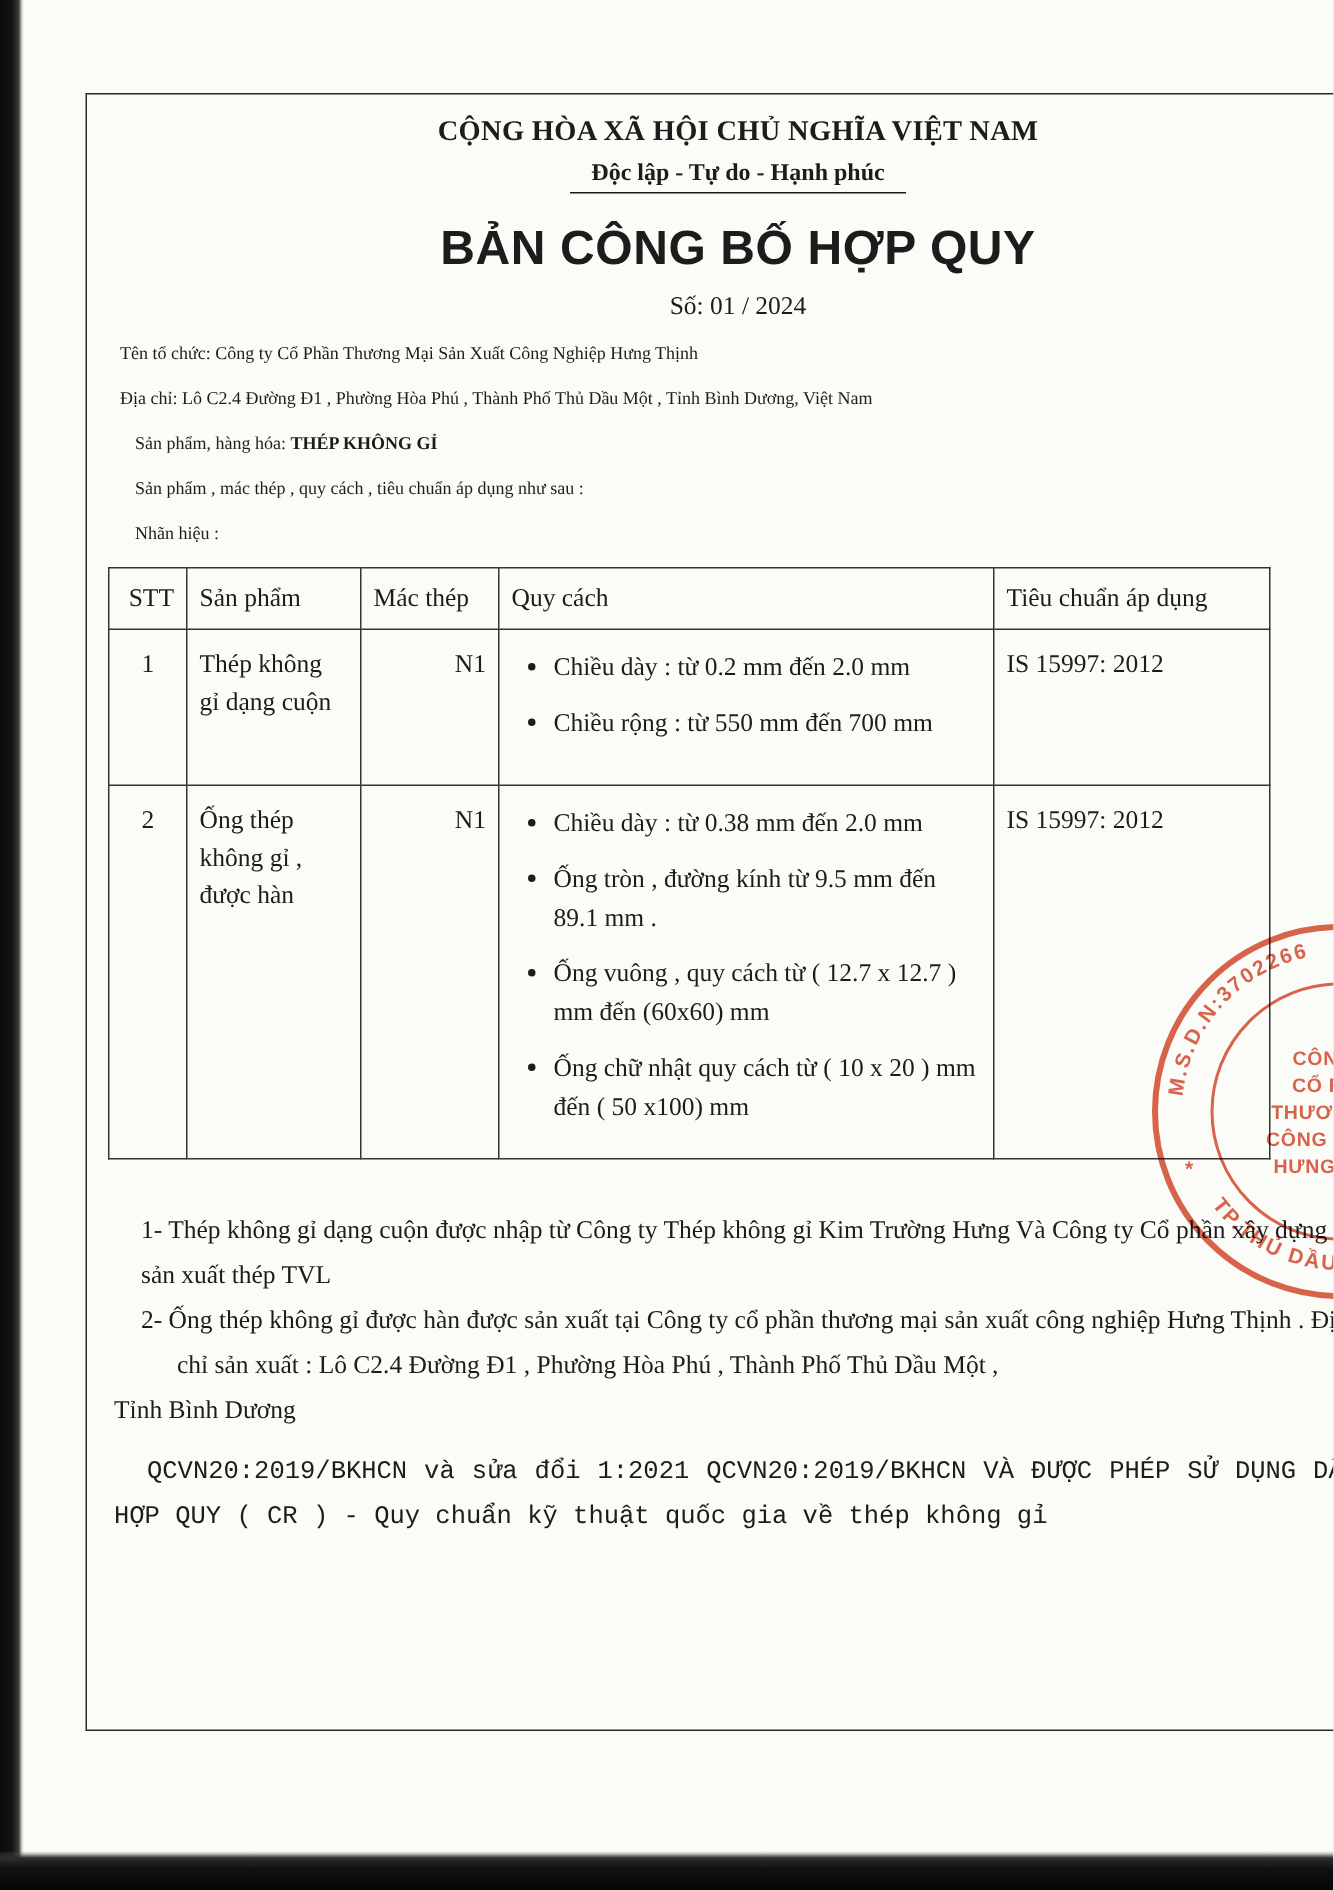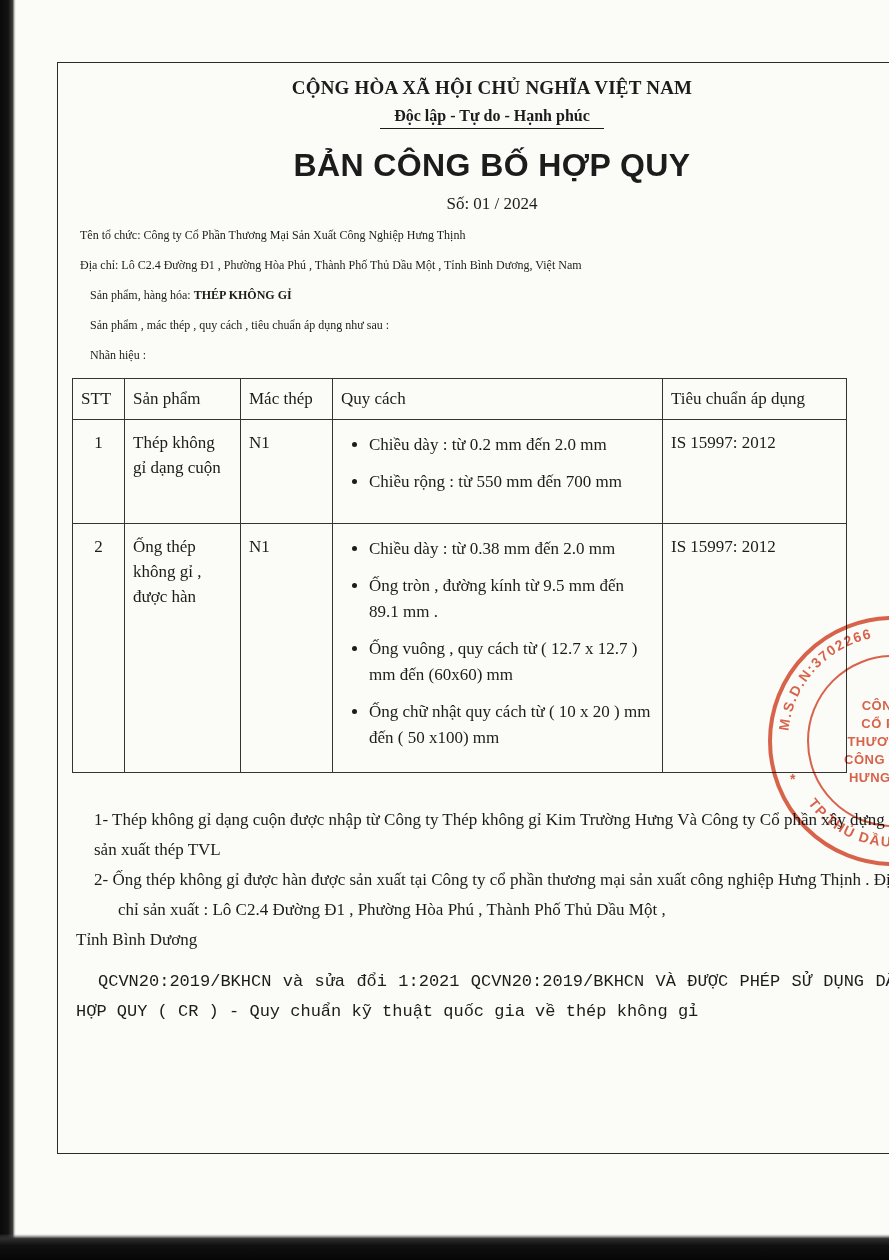--- a/index.html
+++ b/index.html
@@ -34,21 +34,21 @@
   .info { margin-top:6px; padding:0 8px 0 12px; font-size:12px; line-height:30px; }
   .info p.indent { padding-left:10px; }
   .info b { font-weight:bold; }
 
   table.spec {
     margin:8px 0 0 4px; border-collapse:collapse; table-layout:fixed; width:774px;
     font-size:17px;
   }
   table.spec th, table.spec td { border:1.4px solid #343430; }
   table.spec th { font-weight:normal; text-align:left; padding:10px 8px; }
-  table.spec th.center, table.spec td.center { text-align:left; }
+  table.spec th.center, table.spec td.center { text-align:right; }
   table.spec td { vertical-align:top; padding:10px 8px; line-height:25px; }
   td.cell-stt { text-align:center; }
   ul.specs { list-style:disc; margin:2px 0 0 0; padding-left:28px; }
   ul.specs li { margin-bottom:11px; line-height:26px; }
   tr.row-1 td { height:104px; }
   tr.row-2 td { height:232px; }
 
   .notes { margin-top:32px; font-size:17px; line-height:30px; padding:0 10px 0 8px; }
   .note { margin-left:18px; }
   .note.hanging { padding-left:24px; text-indent:-24px; }

